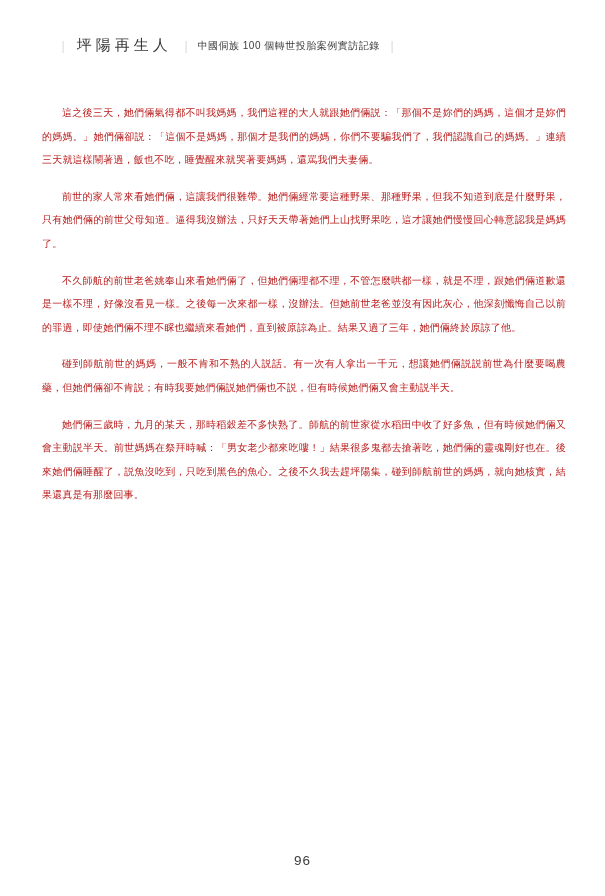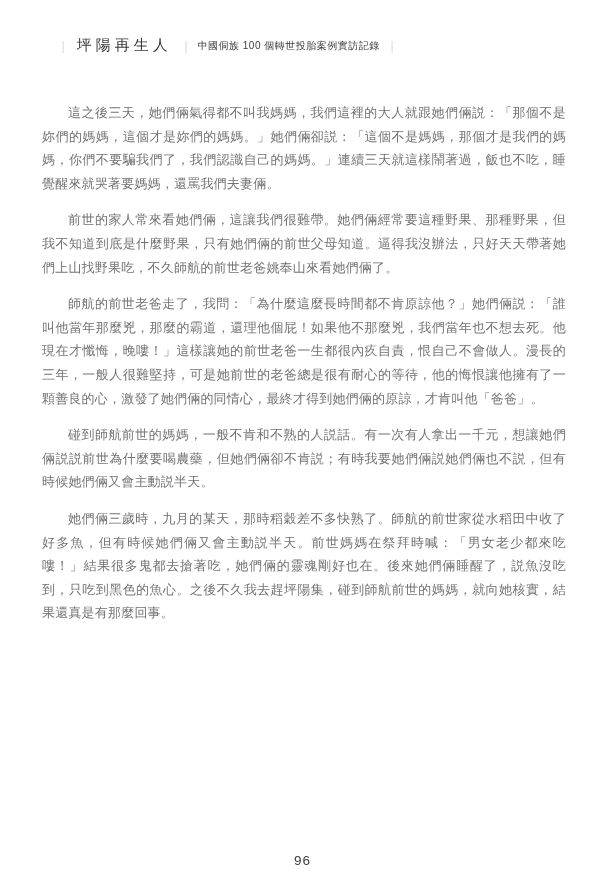--- a/index.html
+++ b/index.html
@@ -49,23 +49,23 @@
     margin: 0 6px 0 6px;
   }
   
   .body-text {
     position: absolute;
     top: 101px;
     left: 42px;
     width: 524px;
   }
   .body-text p {
-    font-size: 13px;
+    font-size: 10px;
     line-height: 23.6px;
-    color: #737373;
+    color: #b91c1c;
     text-align: justify;
     text-indent: 2em;
     margin-bottom: 13px;
     letter-spacing: 0.2px;
   }
   
   .page-footer {
     position: absolute;
     top: 851px;
     left: 0;
@@ -86,22 +86,22 @@
   <header class="running-header">
     <span class="rh-bar">｜</span>
     <span class="rh-series">坪陽再生人</span>
     <span class="rh-bar">｜</span>
     <span class="rh-subtitle">中國侗族 100 個轉世投胎案例實訪記錄</span>
     <span class="rh-bar">｜</span>
   </header>
 
   <main class="body-text">
     <p>這之後三天，她們倆氣得都不叫我媽媽，我們這裡的大人就跟她們倆説：「那個不是妳們的媽媽，這個才是妳們的媽媽。」她們倆卻説：「這個不是媽媽，那個才是我們的媽媽，你們不要騙我們了，我們認識自己的媽媽。」連續三天就這樣鬧著過，飯也不吃，睡覺醒來就哭著要媽媽，還罵我們夫妻倆。</p>
-    <p>前世的家人常來看她們倆，這讓我們很難帶。她們倆經常要這種野果、那種野果，但我不知道到底是什麼野果，只有她們倆的前世父母知道。逼得我沒辦法，只好天天帶著她們上山找野果吃，不久師航的前世老爸姚奉山來看她們倆了。</p>
-    <p>師航的前世老爸走了，我問：「為什麼這麼長時間都不肯原諒他？」她們倆説：「誰叫他當年那麼兇，那麼的霸道，還理他個屁！如果他不那麼兇，我們當年也不想去死。他現在才懺悔，晚嘍！」這樣讓她的前世老爸一生都很內疚自責，恨自己不會做人。漫長的三年，一般人很難堅持，可是她前世的老爸總是很有耐心的等待，他的悔恨讓他擁有了一顆善良的心，激發了她們倆的同情心，最終才得到她們倆的原諒，才肯叫他「爸爸」。</p>
+    <p>前世的家人常來看她們倆，這讓我們很難帶。她們倆經常要這種野果、那種野果，但我不知道到底是什麼野果，只有她們倆的前世父母知道。逼得我沒辦法，只好天天帶著她們上山找野果吃，這才讓她們慢慢回心轉意認我是媽媽了。</p>
+    <p>不久師航的前世老爸姚奉山來看她們倆了，但她們倆理都不理，不管怎麼哄都一樣，就是不理，跟她們倆道歉還是一樣不理，好像沒看見一樣。之後每一次來都一樣，沒辦法。但她前世老爸並沒有因此灰心，他深刻懺悔自己以前的罪過，即使她們倆不理不睬也繼續來看她們，直到被原諒為止。結果又過了三年，她們倆終於原諒了他。</p>
     <p>碰到師航前世的媽媽，一般不肯和不熟的人説話。有一次有人拿出一千元，想讓她們倆説説前世為什麼要喝農藥，但她們倆卻不肯説；有時我要她們倆説她們倆也不説，但有時候她們倆又會主動説半天。</p>
     <p>她們倆三歲時，九月的某天，那時稻穀差不多快熟了。師航的前世家從水稻田中收了好多魚，但有時候她們倆又會主動説半天。前世媽媽在祭拜時喊：「男女老少都來吃嘍！」結果很多鬼都去搶著吃，她們倆的靈魂剛好也在。後來她們倆睡醒了，説魚沒吃到，只吃到黑色的魚心。之後不久我去趕坪陽集，碰到師航前世的媽媽，就向她核實，結果還真是有那麼回事。</p>
   </main>
 
   <footer class="page-footer">
     <span class="page-number">96</span>
   </footer>
 
 </div>
 

